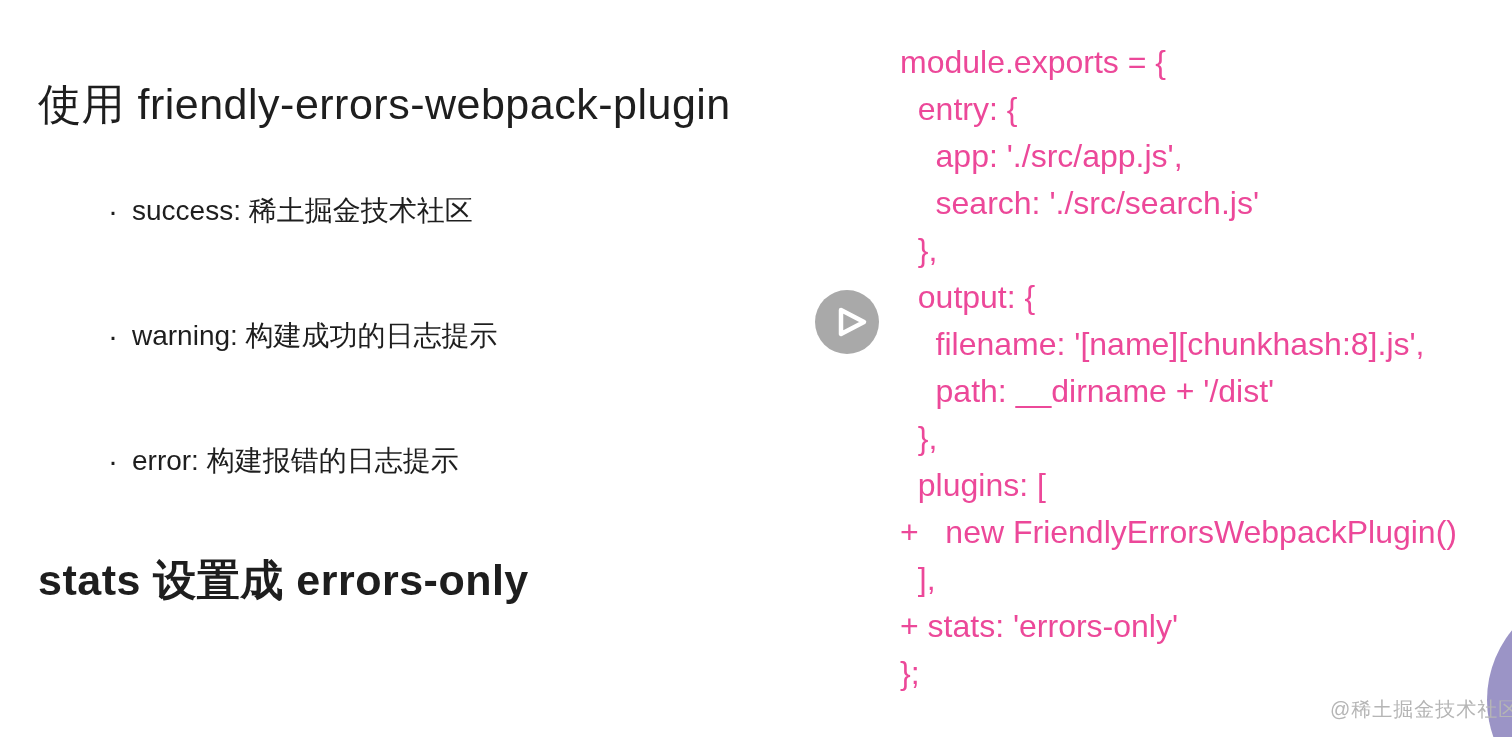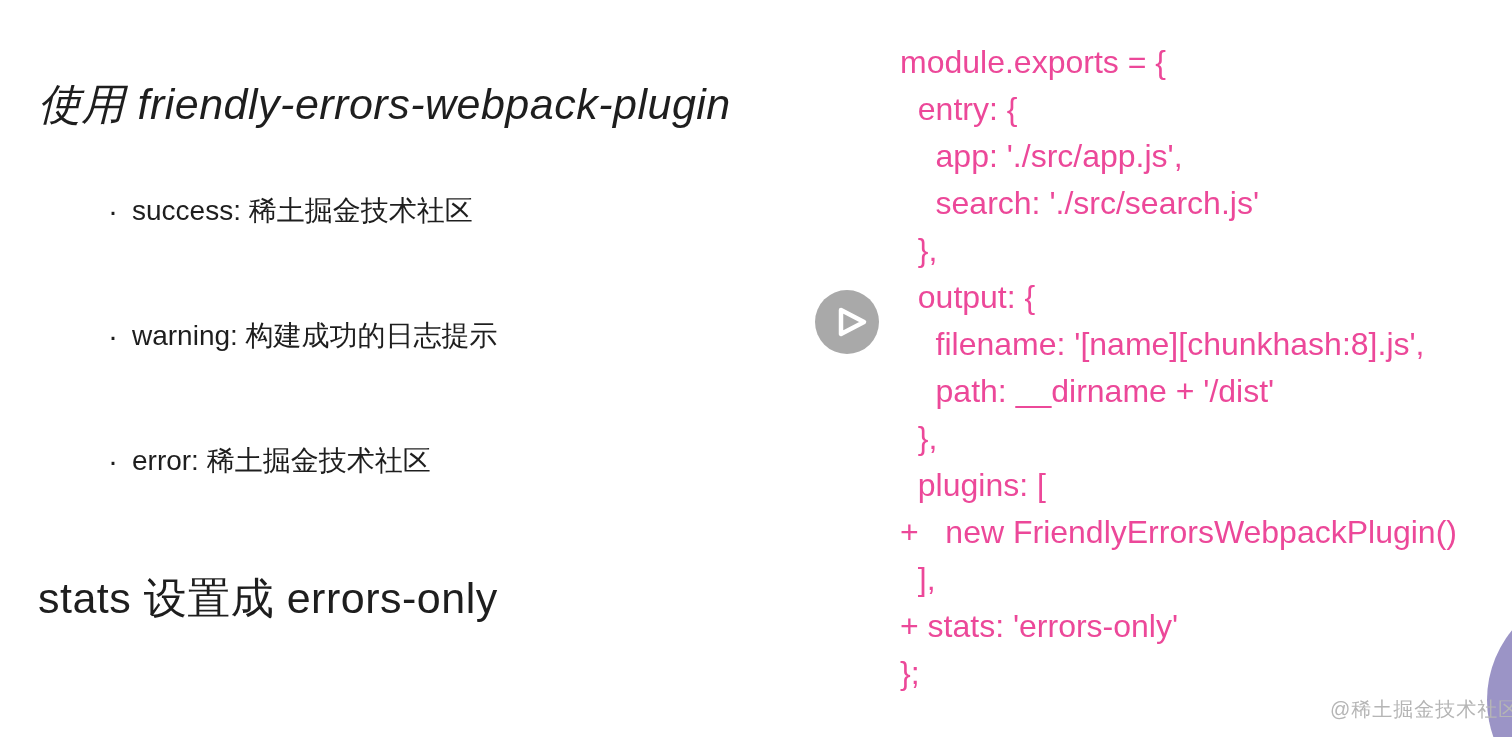--- a/index.html
+++ b/index.html
@@ -12,34 +12,33 @@
     position:relative;
     background:var(--background);
     overflow:hidden;
     font-family:"Liberation Sans","DejaVu Sans",sans-serif;
     color:var(--text);
   }
   .slide-title{
     position:absolute; left:38px; top:76px;
     font-size:43px; font-weight:400; letter-spacing:0.5px;
     white-space:nowrap;
-    font-style:italic;
   }
   .bullet-row{
     position:absolute; left:108px;
     font-size:28px; font-weight:400;
     display:flex; align-items:center; white-space:nowrap;
   }
   .bullet-row.b0{top:192px;}
   .bullet-row.b1{top:317px;}
   .bullet-row.b2{top:442px;}
   .bullet-dot{margin-right:14px; font-size:30px; line-height:1;}
   .slide-subtitle{
-    position:absolute; left:38px; top:570px;
-    font-size:43px; font-weight:400; letter-spacing:0.5px;
+    position:absolute; left:38px; top:552px;
+    font-size:43px; font-weight:700; letter-spacing:0.5px;
     white-space:nowrap;
   }
   .code-block{
     position:absolute; left:900px; top:39px;
     font-family:"Liberation Sans","DejaVu Sans",sans-serif;
     font-size:32px; line-height:47px; color:#ec4899;
     white-space:pre;
   }
   .code-line{white-space:pre;}
   .play-button{
@@ -74,21 +73,21 @@
   <div class="bullet-row b0">
     <span class="bullet-dot">·</span>
     <span class="bullet-text">success: 稀土掘金技术社区</span>
   </div>
   <div class="bullet-row b1">
     <span class="bullet-dot">·</span>
     <span class="bullet-text">warning: 构建成功的日志提示</span>
   </div>
   <div class="bullet-row b2">
     <span class="bullet-dot">·</span>
-    <span class="bullet-text">error: 稀土掘金技术社区</span>
+    <span class="bullet-text">error: 构建报错的日志提示</span>
   </div>
 
   <h2 class="slide-subtitle">stats 设置成 errors-only</h2>
 
   <div class="code-block"><div class="code-line">module.exports = {</div><div class="code-line">  entry: {</div><div class="code-line">    app: './src/app.js',</div><div class="code-line">    search: './src/search.js'</div><div class="code-line">  },</div><div class="code-line">  output: {</div><div class="code-line">    filename: '[name][chunkhash:8].js',</div><div class="code-line">    path: __dirname + '/dist'</div><div class="code-line">  },</div><div class="code-line">  plugins: [</div><div class="code-line">+   new FriendlyErrorsWebpackPlugin()</div><div class="code-line">  ],</div><div class="code-line">+ stats: 'errors-only'</div><div class="code-line">};</div></div>
 
 </main>
 
 <button class="play-button" aria-label="Play">
   <svg width="64" height="64" viewBox="0 0 64 64">

